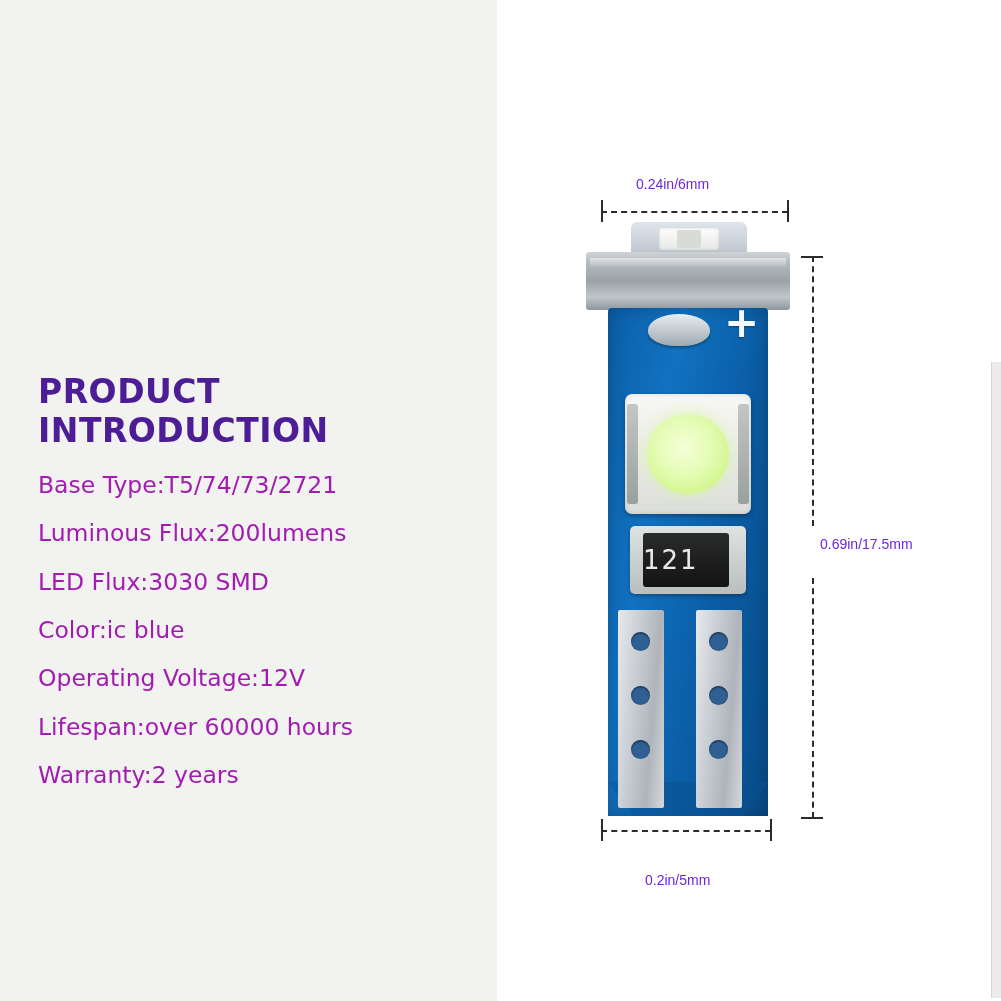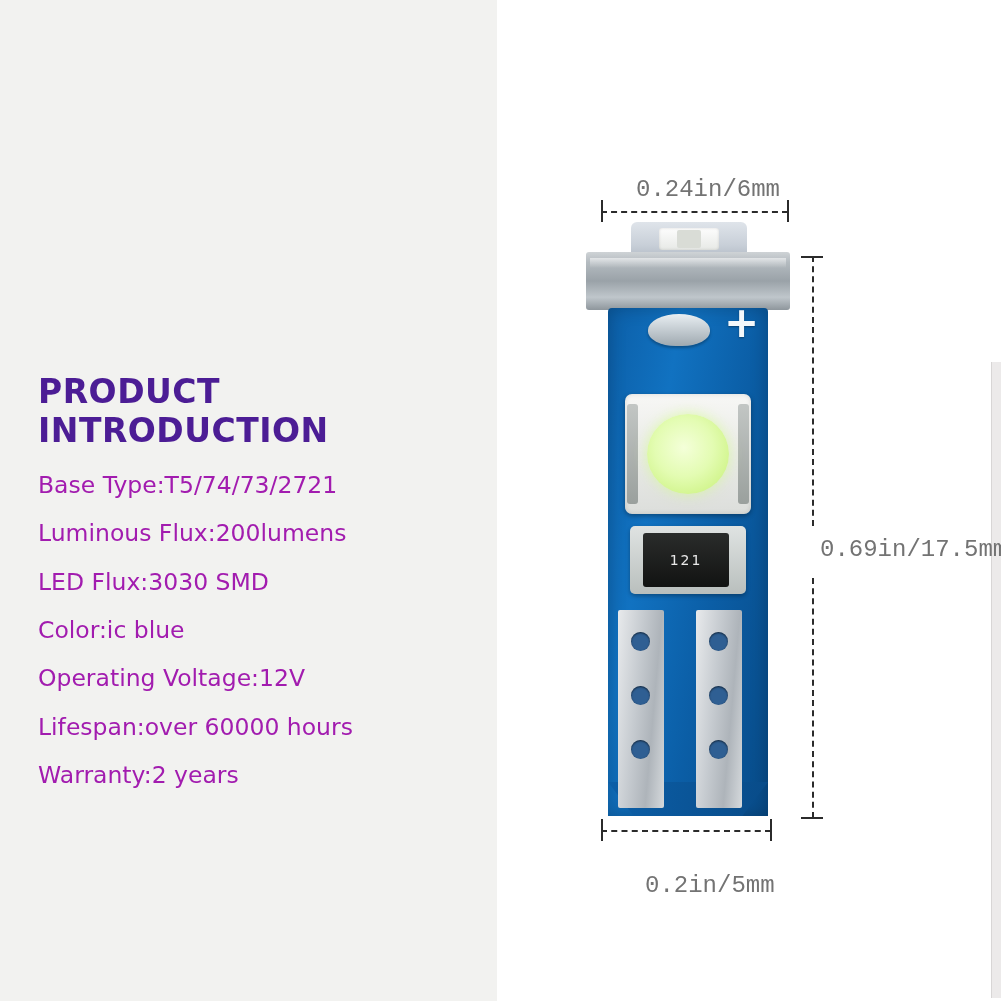--- a/index.html
+++ b/index.html
@@ -223,23 +223,23 @@
     background: linear-gradient(180deg,#2a2c2b,#121312);
     border-radius: 3px;
   }
   .resistor-code {
     position: absolute;
     left: 0;
     top: 0;
     width: 86px;
     height: 54px;
     color: #e9e9e9;
-    font-size: 14px;
+    font-size: 26px;
     letter-spacing: 2px;
-    text-align: center;
+    text-align: left;
     line-height: 54px;
     font-family: "DejaVu Sans", sans-serif;
   }
 
   
   .leg {
     position: absolute;
     top: 388px;
     width: 46px;
     height: 198px;
@@ -257,23 +257,23 @@
     background: #2f5f93;
     box-shadow: inset 0 1px 2px rgba(0,0,0,.6);
   }
   .leg .h1 { top: 22px; }
   .leg .h2 { top: 76px; }
   .leg .h3 { top: 130px; }
 
   
   .dim-label {
     position: absolute;
-    font-size: 24px;
-    color: #737373;
-    font-family: Liberation Mono, monospace;
+    font-size: 14px;
+    color: #6d28d9;
+    font-family: Liberation Sans, sans-serif;
     white-space: nowrap;
   }
   .dashed-h {
     position: absolute;
     border-top: 2px dashed #2b2b2b;
     height: 0;
   }
   .dashed-v {
     position: absolute;
     border-left: 2px dashed #2b2b2b;

